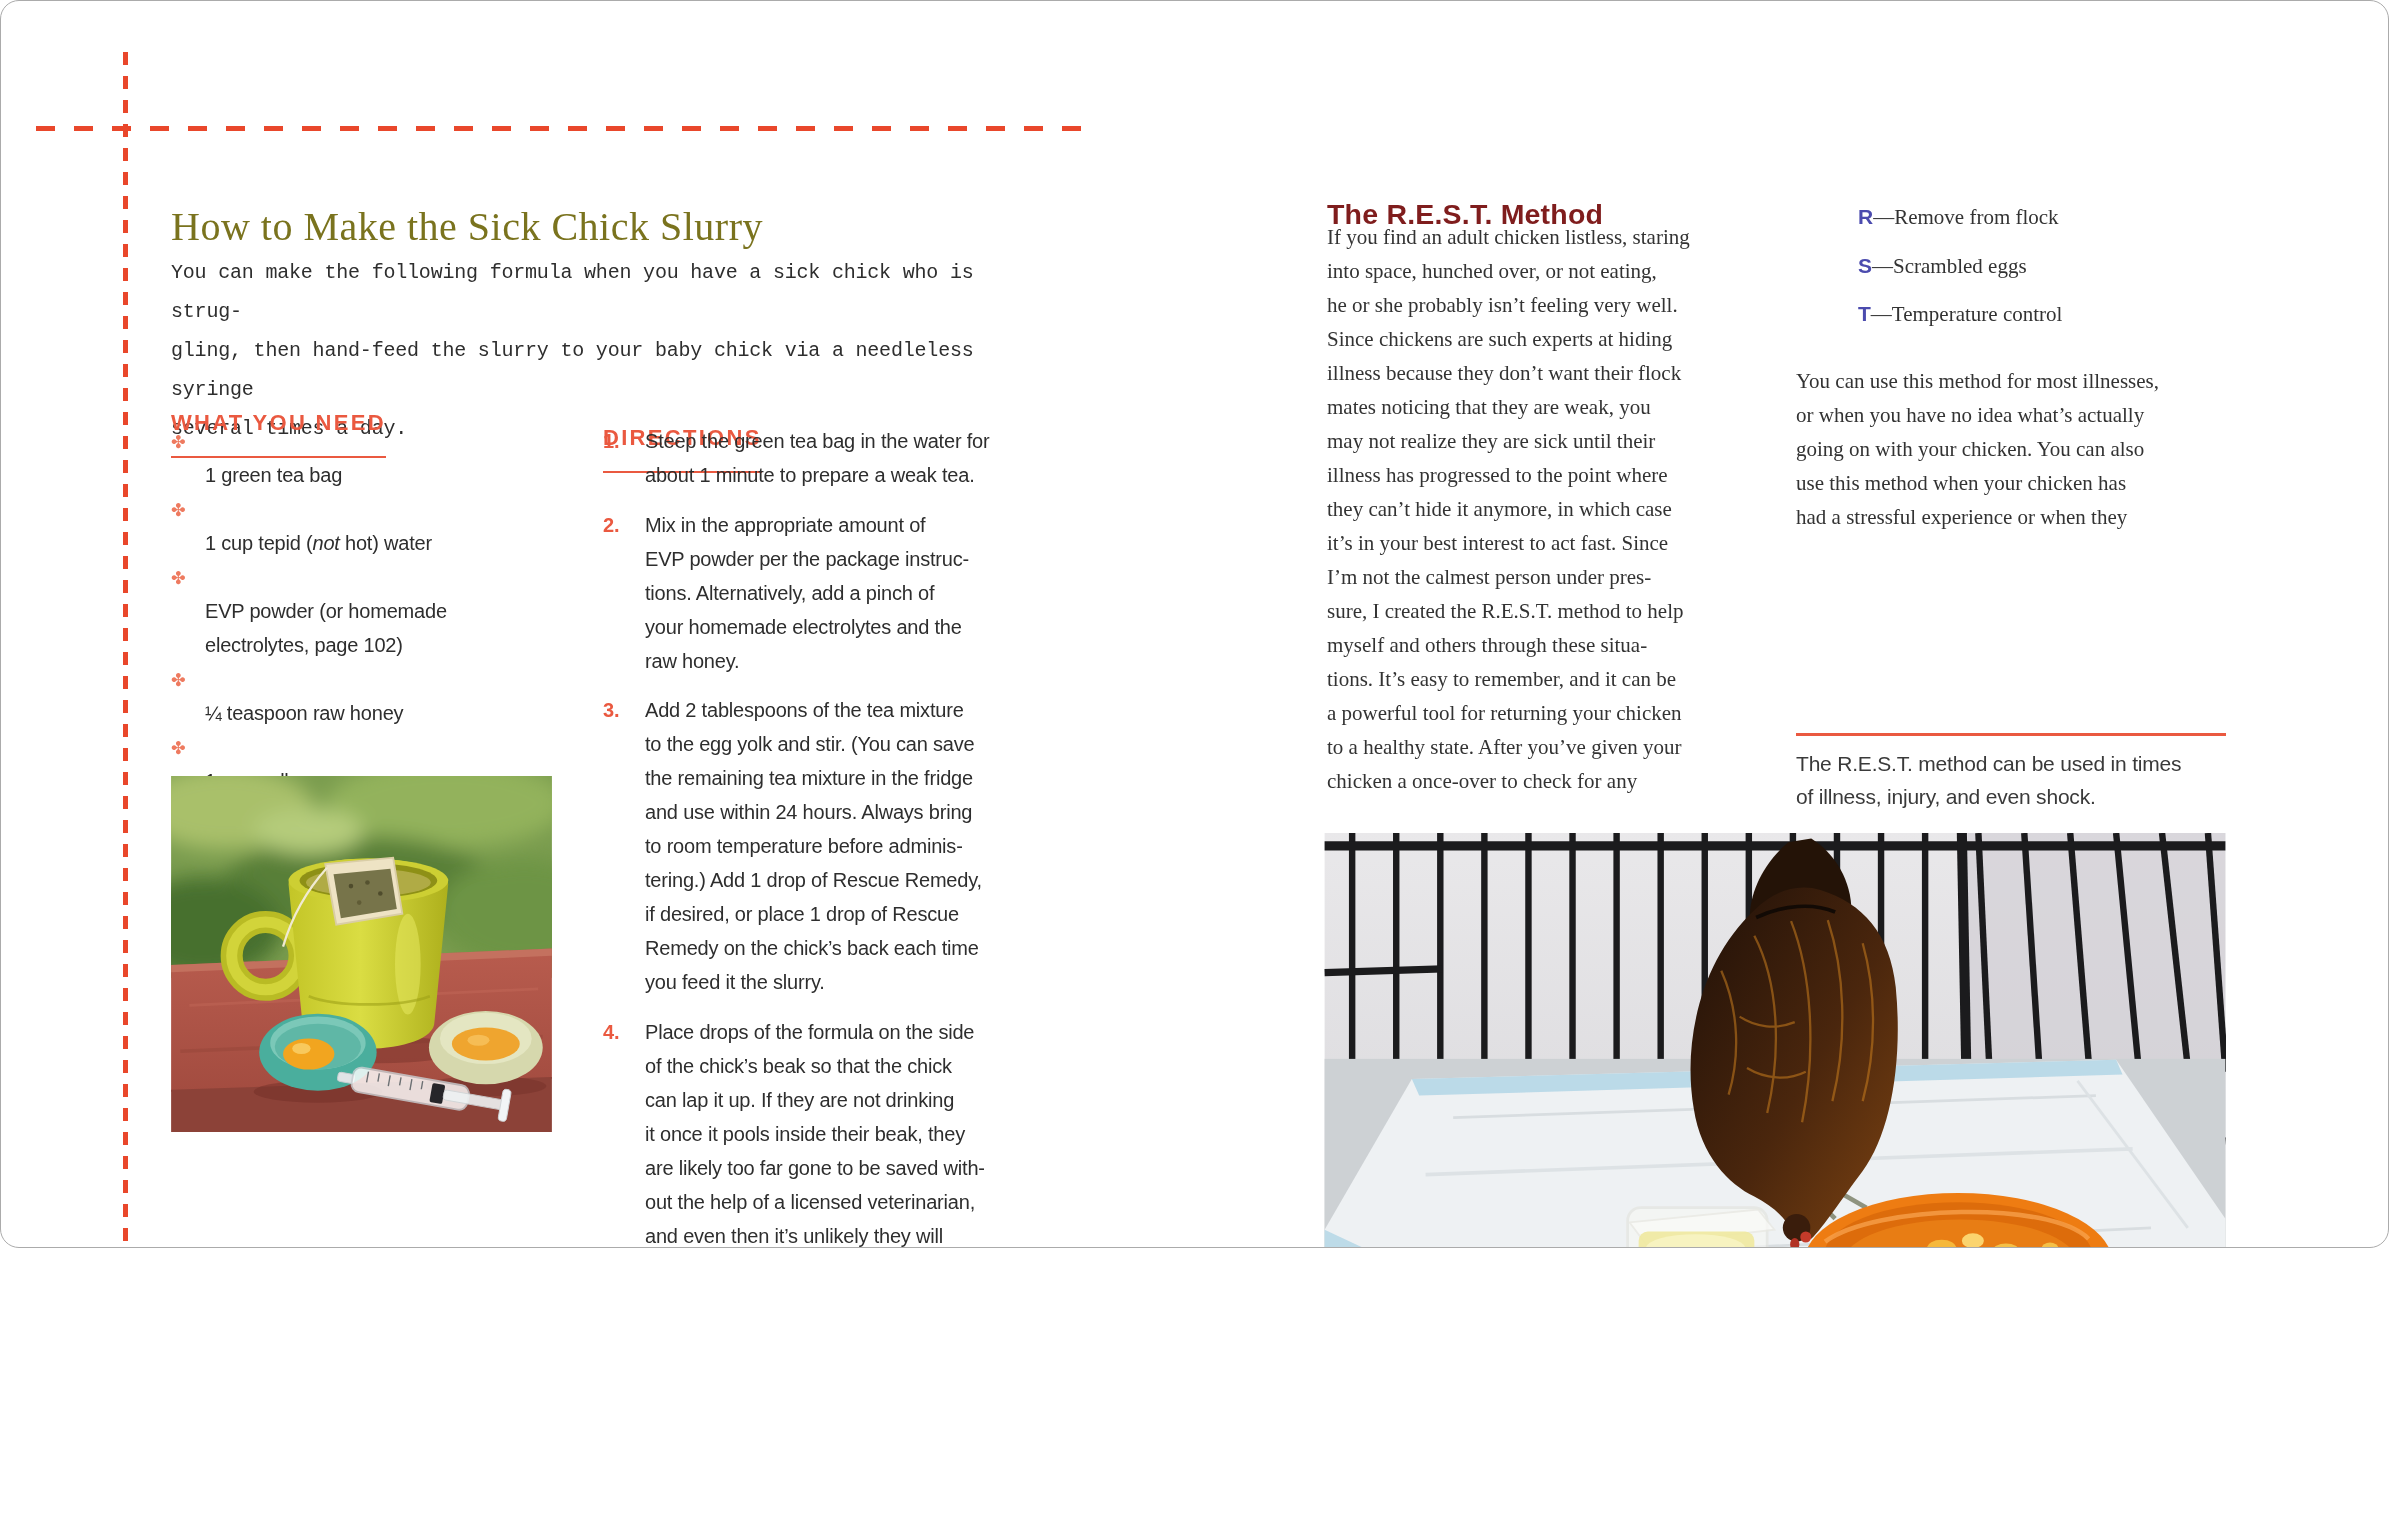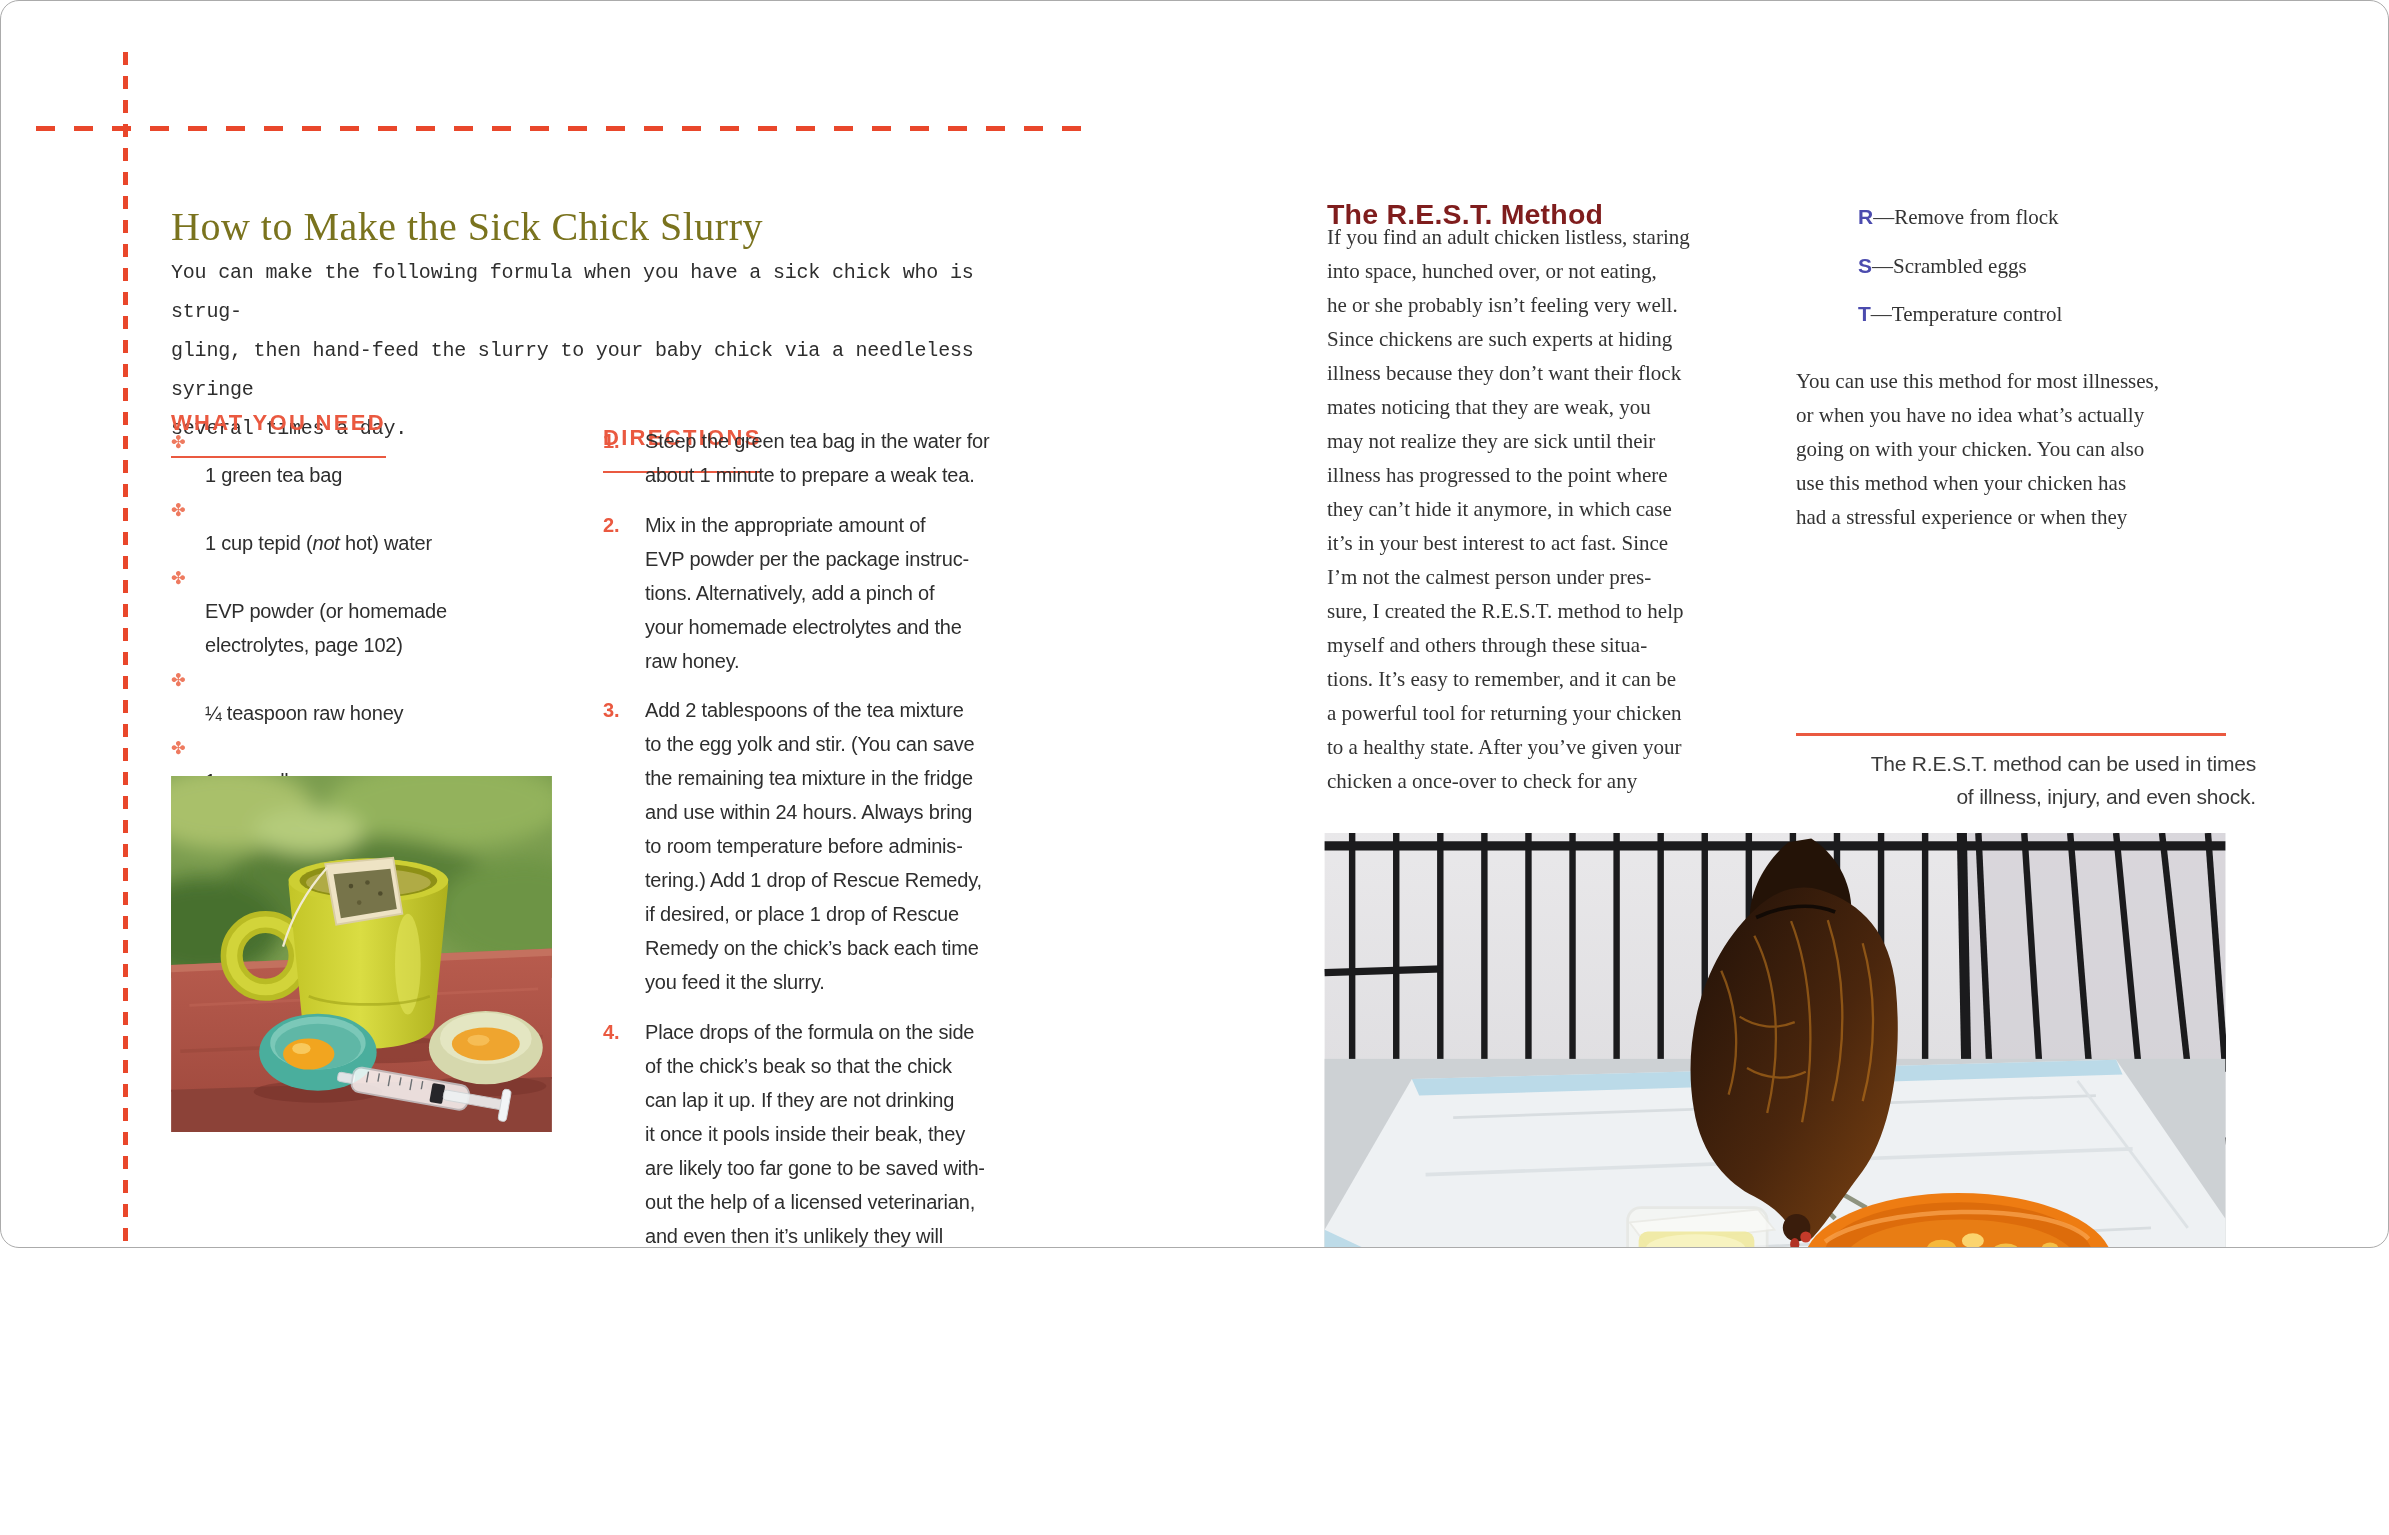--- a/index.html
+++ b/index.html
@@ -47,21 +47,21 @@
   .rest-heading{left:1326px;top:173px;font-size:28.5px;font-weight:bold;color:#7f1d1d;letter-spacing:0.2px;}
   .serif{font-family:"Liberation Serif",serif;color:#333;}
   .col1{left:1326px;top:219px;width:478px;font-size:21px;line-height:34px;}
   .col2{left:1795px;top:187px;width:478px;font-size:21px;line-height:34px;}
   ul.rest{list-style:none;margin:12px 0 0 62px;padding:0;}
   ul.rest li{margin:0 0 14.7px 0;}
   ul.rest .letter{font-family:"Liberation Sans",sans-serif;font-weight:bold;color:#4b4bae;}
   ul.rest .l2{margin-left:27.6px;}
   .col2-para{margin-top:33px;}
   .col2-rule{left:1795px;top:732px;width:430px;height:2.8px;background:#ea5940;}
-  .caption{left:1795px;top:746px;width:460px;font-size:21px;line-height:33px;color:#3a3a3a;letter-spacing:-0.2px;text-align:right;}
+  .caption{left:1795px;top:746px;width:460px;font-size:21px;line-height:33px;color:#3a3a3a;letter-spacing:-0.2px;}
 </style>
 </head>
 <body>
 
 <div class="canvas">
 
   <div class="abs dash-v"></div>
   <div class="abs dash-h"></div>
 
   <h1 class="abs title">How to Make the Sick Chick Slurry</h1>

